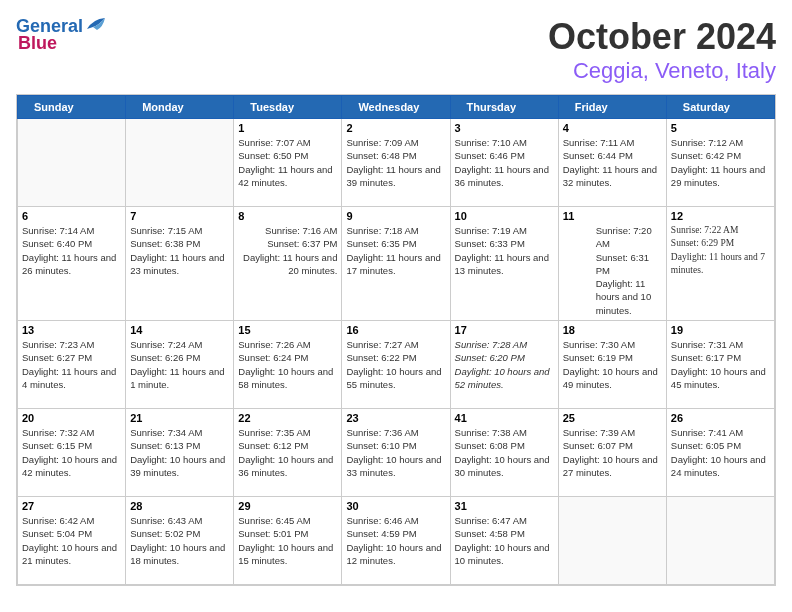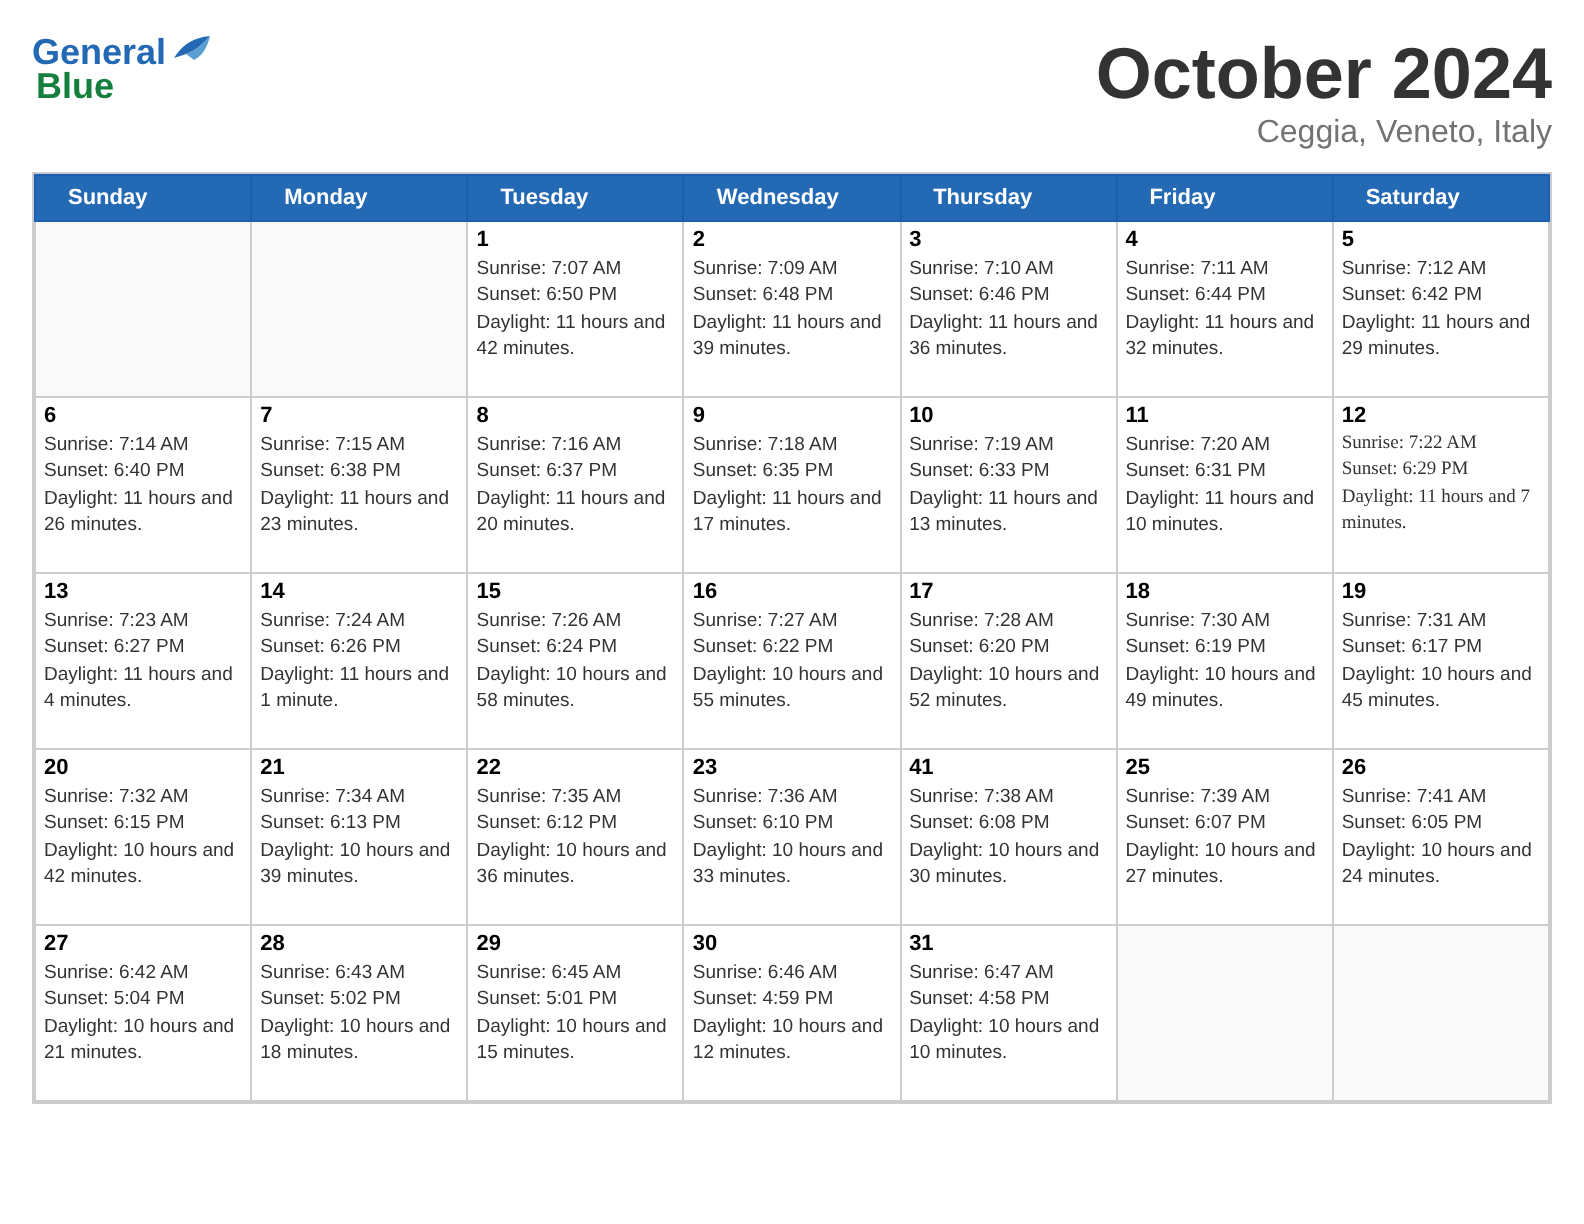--- a/index.html
+++ b/index.html
@@ -30,22 +30,22 @@
     }
     .title-block {
       text-align: right;
     }
     .title-block h1 {
       font-size: 36px;
       font-weight: bold;
       color: #333;
     }
     .title-block h2 {
-      font-size: 16px;
-      color: #737373;
+      font-size: 22px;
+      color: #8b5cf6;
       font-weight: normal;
     }
     .calendar {
       flex: 1;
       border: 1px solid #ccc;
       border-collapse: collapse;
       width: 100%;
       font-size: 10px;
     }
     .calendar table {
@@ -91,21 +91,21 @@
     <div class="logo">
       <div style="display:flex; align-items:center;">
         <span style="font-size:18px; font-weight:bold; color:#333;">
           <span style="color:#2469b3;">General</span>
         </span>
         <svg width="22" height="14" viewBox="0 0 22 14" style="margin-left:2px; margin-top:-6px;">
           <path d="M2,12 Q8,2 20,1 Q14,8 8,10 Z" fill="#2469b3"></path>
           <path d="M8,10 Q14,8 20,1 Q18,10 12,13 Z" fill="#5a9fd4"></path>
         </svg>
       </div>
-      <div style="font-size:18px; font-weight:bold; color:#15803d; margin-top:-4px; margin-left:2px;">Blue</div>
+      <div style="font-size:18px; font-weight:bold; color:#be185d; margin-top:-4px; margin-left:2px;">Blue</div>
     </div>
     <div class="title-block">
       <h1>October 2024</h1>
       <h2>Ceggia, Veneto, Italy</h2>
     </div>
   </div>
 
   <div class="calendar">
     <table>
       <thead>
@@ -162,39 +162,39 @@
 Daylight: 11 hours and 26 minutes.</div>
             </td>
             <td>
               <span class="day-num">7</span>
               <div class="day-info" style="white-space: pre-line;">Sunrise: 7:15 AM
 Sunset: 6:38 PM
 Daylight: 11 hours and 23 minutes.</div>
             </td>
             <td>
               <span class="day-num">8</span>
-              <div class="day-info" style="white-space: pre-line;">Sunrise: 7:16 AM
+              <div class="day-info" style="white-space: pre-line; text-align: right;">Sunrise: 7:16 AM
 Sunset: 6:37 PM
 Daylight: 11 hours and 20 minutes.</div>
             </td>
             <td>
               <span class="day-num">9</span>
               <div class="day-info" style="white-space: pre-line;">Sunrise: 7:18 AM
 Sunset: 6:35 PM
 Daylight: 11 hours and 17 minutes.</div>
             </td>
             <td>
               <span class="day-num">10</span>
               <div class="day-info" style="white-space: pre-line;">Sunrise: 7:19 AM
 Sunset: 6:33 PM
 Daylight: 11 hours and 13 minutes.</div>
             </td>
             <td>
               <span class="day-num">11</span>
-              <div class="day-info" style="white-space: pre-line;">Sunrise: 7:20 AM
+              <div class="day-info" style="white-space: pre-line; margin-left: 33px;">Sunrise: 7:20 AM
 Sunset: 6:31 PM
 Daylight: 11 hours and 10 minutes.</div>
             </td>
             <td>
               <span class="day-num">12</span>
               <div class="day-info" style="white-space: pre-line; font-family: Liberation Serif, serif;">Sunrise: 7:22 AM
 Sunset: 6:29 PM
 Daylight: 11 hours and 7 minutes.</div>
             </td>
           </tr>
@@ -218,21 +218,21 @@
 Daylight: 10 hours and 58 minutes.</div>
             </td>
             <td>
               <span class="day-num">16</span>
               <div class="day-info" style="white-space: pre-line;">Sunrise: 7:27 AM
 Sunset: 6:22 PM
 Daylight: 10 hours and 55 minutes.</div>
             </td>
             <td>
               <span class="day-num">17</span>
-              <div class="day-info" style="white-space: pre-line;">Sunrise: 7:28 AM
+              <div class="day-info" style="white-space: pre-line; font-style: italic;">Sunrise: 7:28 AM
 Sunset: 6:20 PM
 Daylight: 10 hours and 52 minutes.</div>
             </td>
             <td>
               <span class="day-num">18</span>
               <div class="day-info" style="white-space: pre-line;">Sunrise: 7:30 AM
 Sunset: 6:19 PM
 Daylight: 10 hours and 49 minutes.</div>
             </td>
             <td>

